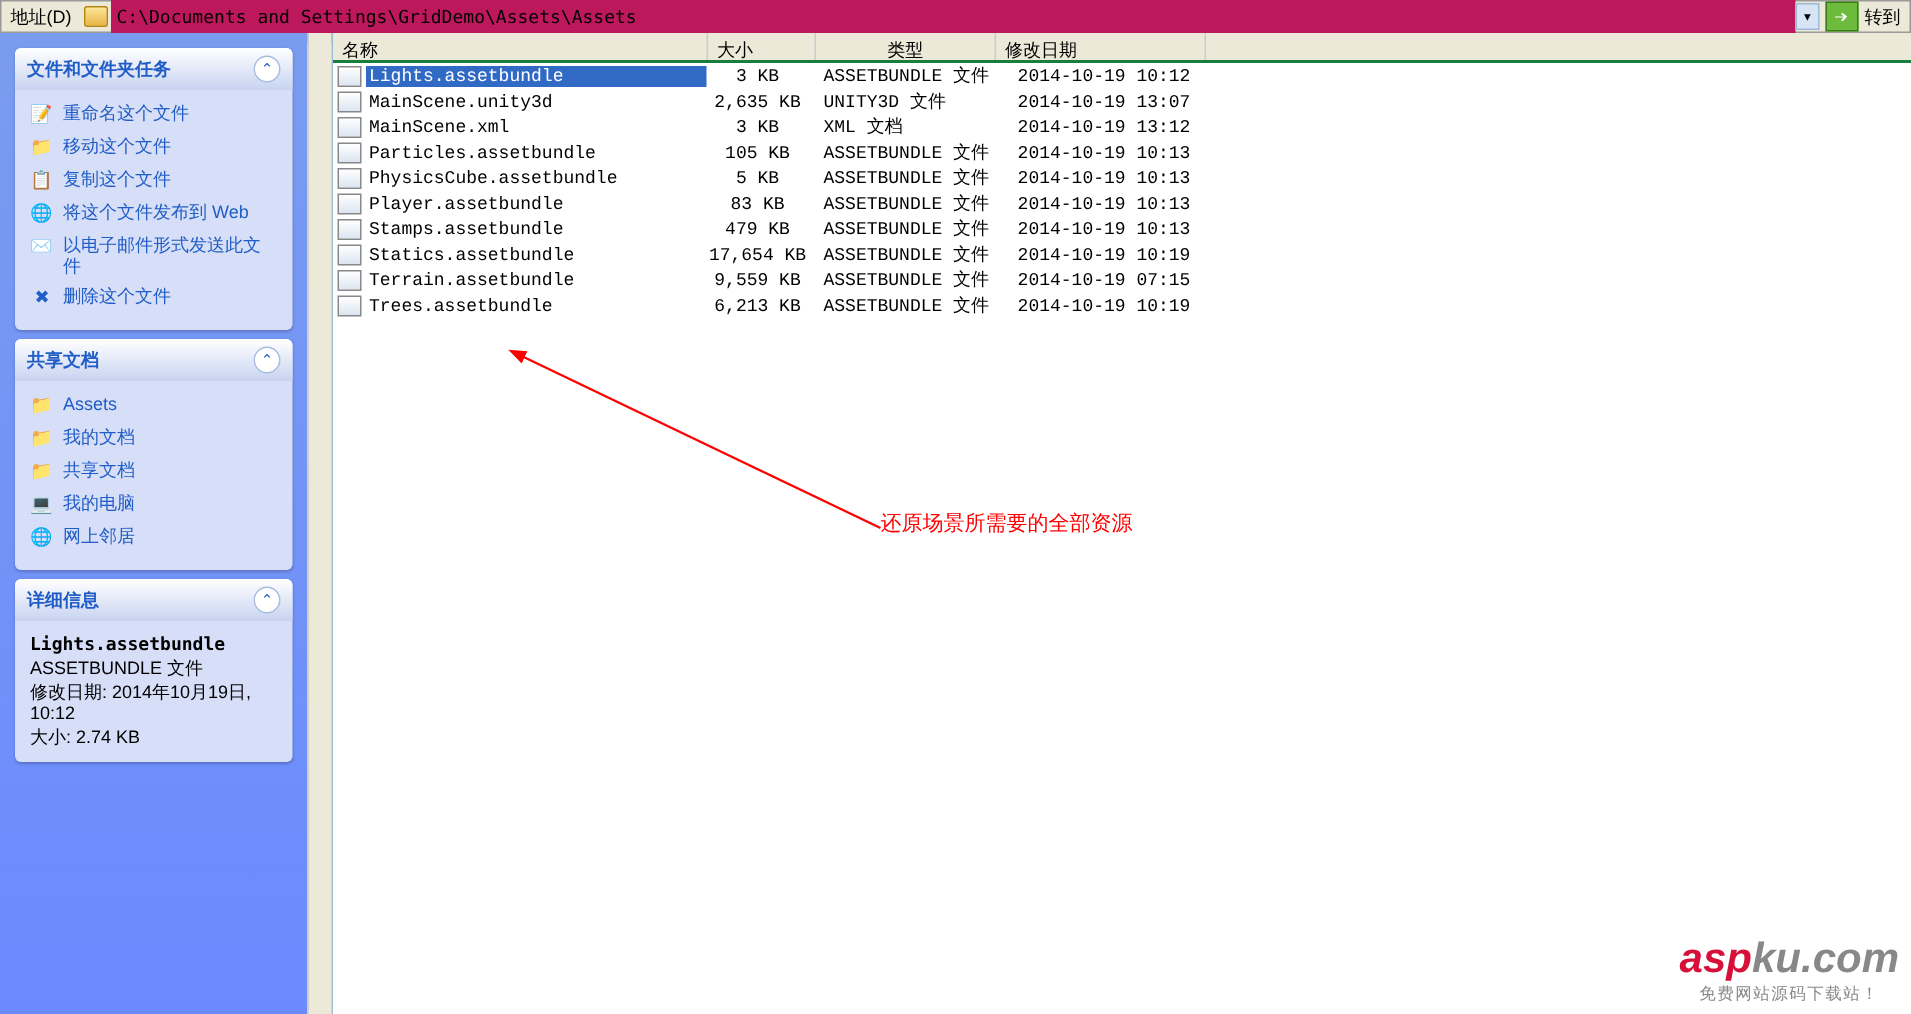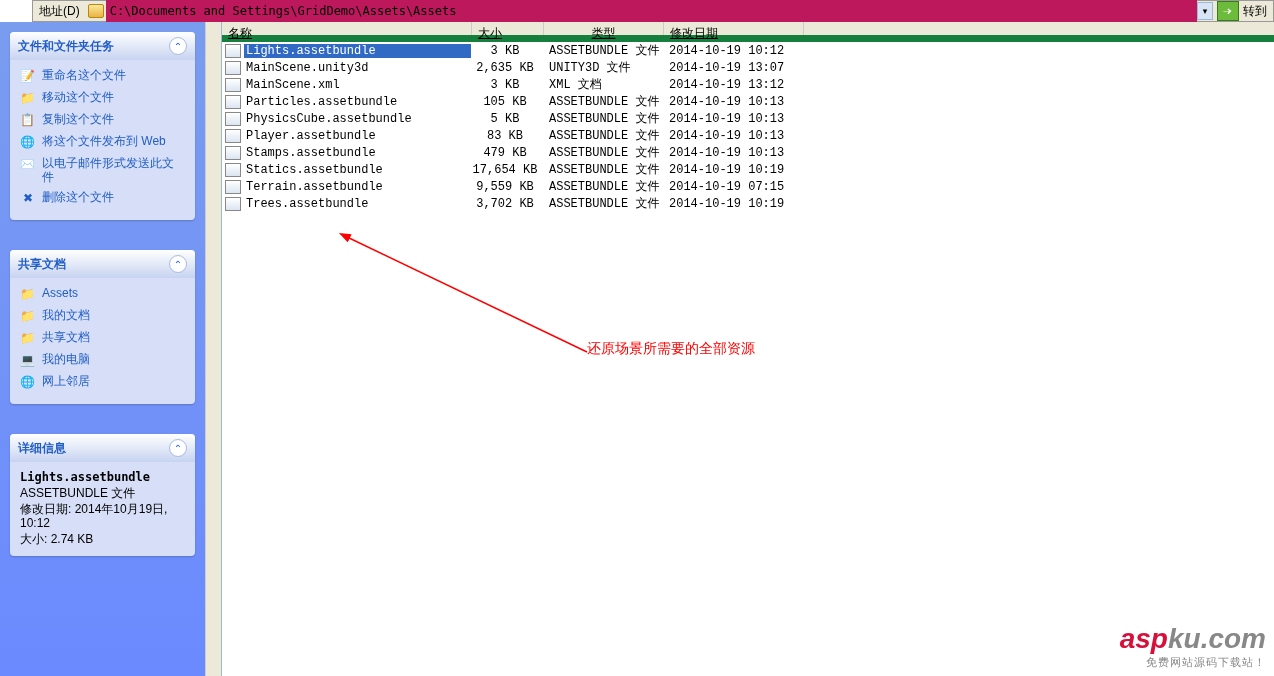--- a/index.html
+++ b/index.html
@@ -1,55 +1,55 @@
 <!DOCTYPE html>
 <html><head>
 <meta charset="utf-8">
 <style>
 * { box-sizing: border-box; margin: 0; padding: 0; }
 body { font-family: "Microsoft YaHei", SimSun, Arial, sans-serif; font-size: 12px; background: #fff; width: 1274px; height: 676px; overflow: hidden; position: relative; }
-.addrbar { display: flex; align-items: center; height: 22px; border: 1px solid #999; background: #ece9d8; margin-left: 32px; }
+.addrbar { display: flex; align-items: center; height: 22px; border: 1px solid #999; background: #ece9d8; }
 .addrbar .lbl { padding: 0 6px; color: #000; }
 .addrbar .folder-icon { width: 16px; height: 14px; background: linear-gradient(#fce79a,#e8b445); border: 1px solid #b8860b; border-radius: 2px; margin: 0 2px; }
 .addrbar input { flex: 1; border: none; background: #be185d; font-family: "NSimSun", monospace; font-size: 12px; padding: 2px 4px; height: 36px; }
 .addrbar .dd { width: 16px; height: 18px; background: #d6e4f5; border: 1px solid #9db9d6; text-align: center; font-size: 9px; line-height: 16px; }
 .addrbar .go { width: 22px; height: 20px; background: #6cbb3c; border: 1px solid #3b7a1a; display: flex; align-items: center; justify-content: center; margin: 0 4px; color:#fff; }
 .addrbar .go svg { width: 14px; height: 14px; }
 .addrbar .gotxt { padding-right: 6px; }
 .main { display: flex; height: 654px; }
 .sidebar { width: 205px; background: #738eff; background: linear-gradient(#7a9cef,#6b8aff); padding: 10px 10px; overflow: hidden; }
-.panel { background: #d6dff7; border-radius: 4px; margin-bottom: 30px; box-shadow: 0 1px 2px rgba(0,0,0,0.2); }
+.panel { background: #d6dff7; border-radius: 4px; margin-bottom: 6px; box-shadow: 0 1px 2px rgba(0,0,0,0.2); }
 .panel-hd { background: linear-gradient(#fff,#c7d3f0); padding: 5px 8px; border-radius: 4px 4px 0 0; display: flex; align-items: center; justify-content: space-between; }
 .panel-hd .title { font-weight: bold; color: #215dc6; font-size: 12px; }
 .panel-hd .collapse { width: 18px; height: 18px; border-radius: 50%; background: #fff; border: 1px solid #a9bde0; display: flex; align-items: center; justify-content: center; color:#215dc6; font-size:10px; }
 .panel-body { padding: 8px 10px; }
 .task { display: flex; align-items: flex-start; gap: 6px; color: #215dc6; margin-bottom: 6px; cursor: pointer; line-height: 14px; }
 .task .ico { width: 16px; height: 16px; flex-shrink: 0; display:inline-flex; align-items:center; justify-content:center; }
 .task span.txt { flex: 1; }
 .detail { color: #000; }
 .detail .fname { font-weight: bold; font-family: "NSimSun", monospace; }
 .detail div { margin-bottom: 2px; line-height: 14px;}
 .content { flex: 1; background: #fff; border-left: 1px solid #9db9d6; position: relative; }
-.fhdr { display: flex; border-bottom: 7px solid #15803d; background: #ece9d8; height: 20px; font-family: SimSun, sans-serif; text-decoration: underline; }
+.fhdr { display: flex; border-bottom: 2px solid #15803d; background: #ece9d8; height: 20px; font-family: SimSun, sans-serif; }
 .fhdr div { border-right: 1px solid #ccc; padding: 3px 6px; font-size: 12px; }
 .c-name { width: 250px; }
 .c-size { width: 72px; }
 .c-type { width: 120px; text-align: center; }
 .c-date { width: 140px; }
 .flist { font-family: "NSimSun","Courier New", monospace; }
 .frow { display: flex; height: 17px; align-items: center; }
 .frow.sel .fname { background: #316ac5; color: #fff; }
 .frow .ico { width: 16px; height: 14px; margin: 0 3px; border:1px solid #888; background:linear-gradient(#fff,#dbe5f1); }
 .frow .fname { width: 227px; padding-left: 2px; white-space: nowrap; }
 .frow .fsize { width: 72px; text-align: center; padding-right: 4px; }
 .frow .ftype { width: 120px; padding-left: 6px; }
-.frow .fdate { width: 140px; padding-left: 6px; }
+.frow .fdate { width: 140px; padding-left: 6px; text-align: center; }
 .arrow-annot { position: absolute; top: 210px; left: 115px; pointer-events:none; }
 .annot-text { position: absolute; top: 318px; left: 365px; color: #f00; font-size: 14px; font-family: "Microsoft YaHei"; }
-.watermark { position: absolute; right: 8px; bottom: 6px; text-align: right; }
+.watermark { position: absolute; right: 8px; bottom: 6px; text-align: center; }
 .watermark .big { font-size: 28px; font-weight: bold; font-style: italic; font-family: Arial; }
 .watermark .big .r{color:#d6103b;} .watermark .big .g{color:#888;}
 .watermark .sm { font-size: 11px; color: #888; letter-spacing: 1px; }
 .scrollgap { width: 16px; background: #ece9d8; border-left: 1px solid #ccc; }
 </style>
 </head>
 <body>
 
 <div class="addrbar">
   <span class="lbl">地址(D)</span>
@@ -213,21 +213,21 @@
         <div class="frow">
           <span class="ico"></span>
           <span class="fname">Terrain.assetbundle</span>
           <span class="fsize">9,559 KB</span>
           <span class="ftype">ASSETBUNDLE 文件</span>
           <span class="fdate">2014-10-19 07:15</span>
         </div>
         <div class="frow">
           <span class="ico"></span>
           <span class="fname">Trees.assetbundle</span>
-          <span class="fsize">3,702 KB</span>
+          <span class="fsize">6,213 KB</span>
           <span class="ftype">ASSETBUNDLE 文件</span>
           <span class="fdate">2014-10-19 10:19</span>
         </div>
       </div>
 
     <svg class="arrow-annot" width="260" height="130">
       <defs>
           <marker id="ah" markerWidth="10" markerHeight="10" refX="2" refY="3" orient="auto">
             <path d="M0,0 L0,6 L8,3 z" fill="#f00"></path>
           </marker>

